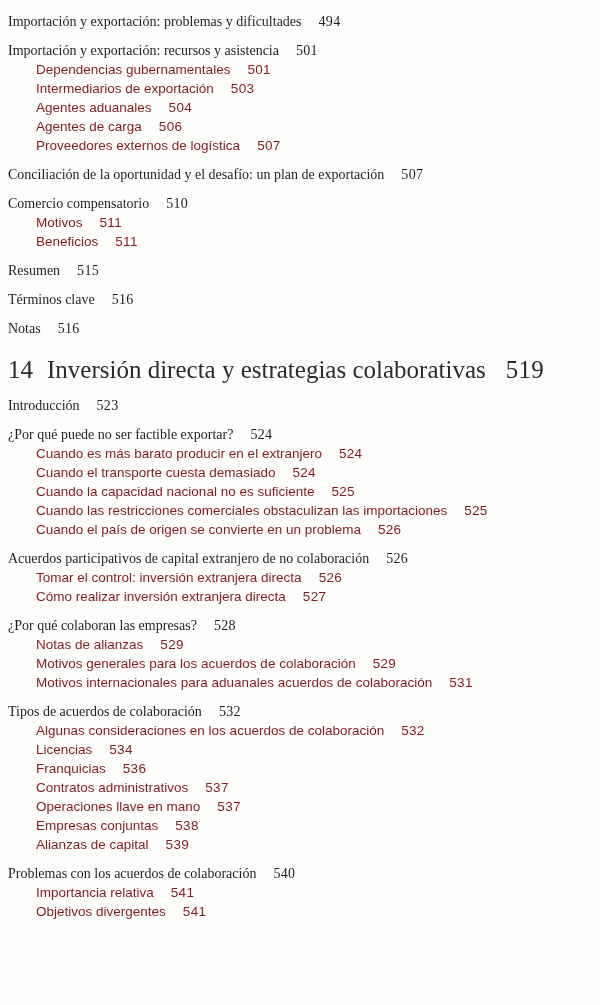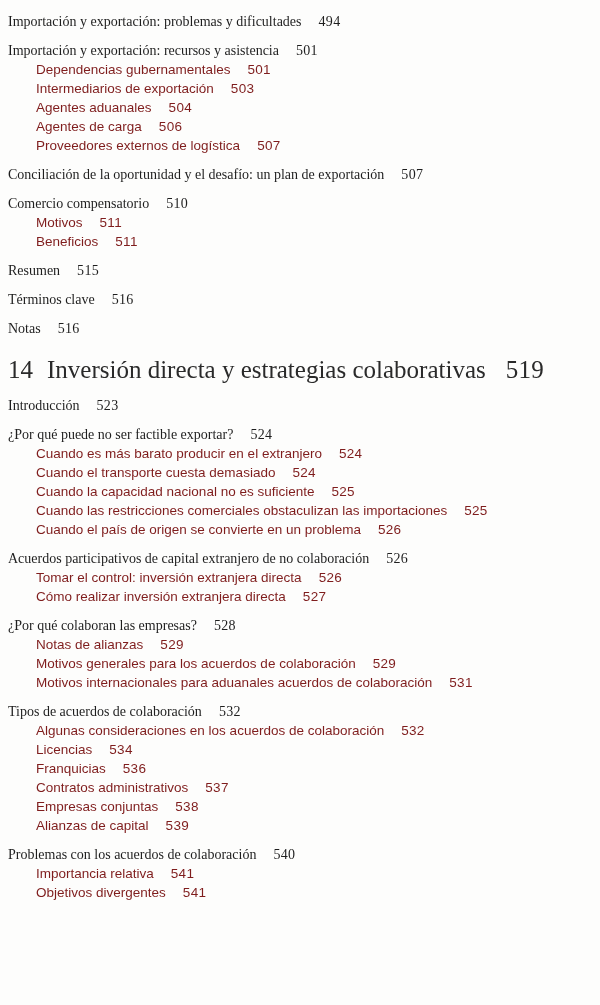--- a/index.html
+++ b/index.html
@@ -87,18 +87,19 @@
     <div class="entry l2"><span class="title">Cómo realizar inversión extranjera directa</span><span class="page">527</span></div>
     <div class="entry l1"><span class="title">¿Por qué colaboran las empresas?</span><span class="page">528</span></div>
     <div class="entry l2"><span class="title">Notas de alianzas</span><span class="page">529</span></div>
     <div class="entry l2"><span class="title">Motivos generales para los acuerdos de colaboración</span><span class="page">529</span></div>
     <div class="entry l2"><span class="title">Motivos internacionales para aduanales acuerdos de colaboración</span><span class="page">531</span></div>
     <div class="entry l1"><span class="title">Tipos de acuerdos de colaboración</span><span class="page">532</span></div>
     <div class="entry l2"><span class="title">Algunas consideraciones en los acuerdos de colaboración</span><span class="page">532</span></div>
     <div class="entry l2"><span class="title">Licencias</span><span class="page">534</span></div>
     <div class="entry l2"><span class="title">Franquicias</span><span class="page">536</span></div>
     <div class="entry l2"><span class="title">Contratos administrativos</span><span class="page">537</span></div>
+    <div class="entry l2"><span class="title">Operaciones llave en mano</span><span class="page">537</span></div>
     <div class="entry l2"><span class="title">Empresas conjuntas</span><span class="page">538</span></div>
     <div class="entry l2"><span class="title">Alianzas de capital</span><span class="page">539</span></div>
     <div class="entry l1"><span class="title">Problemas con los acuerdos de colaboración</span><span class="page">540</span></div>
     <div class="entry l2"><span class="title">Importancia relativa</span><span class="page">541</span></div>
     <div class="entry l2"><span class="title">Objetivos divergentes</span><span class="page">541</span></div>
   </div>
 
 </body></html>

